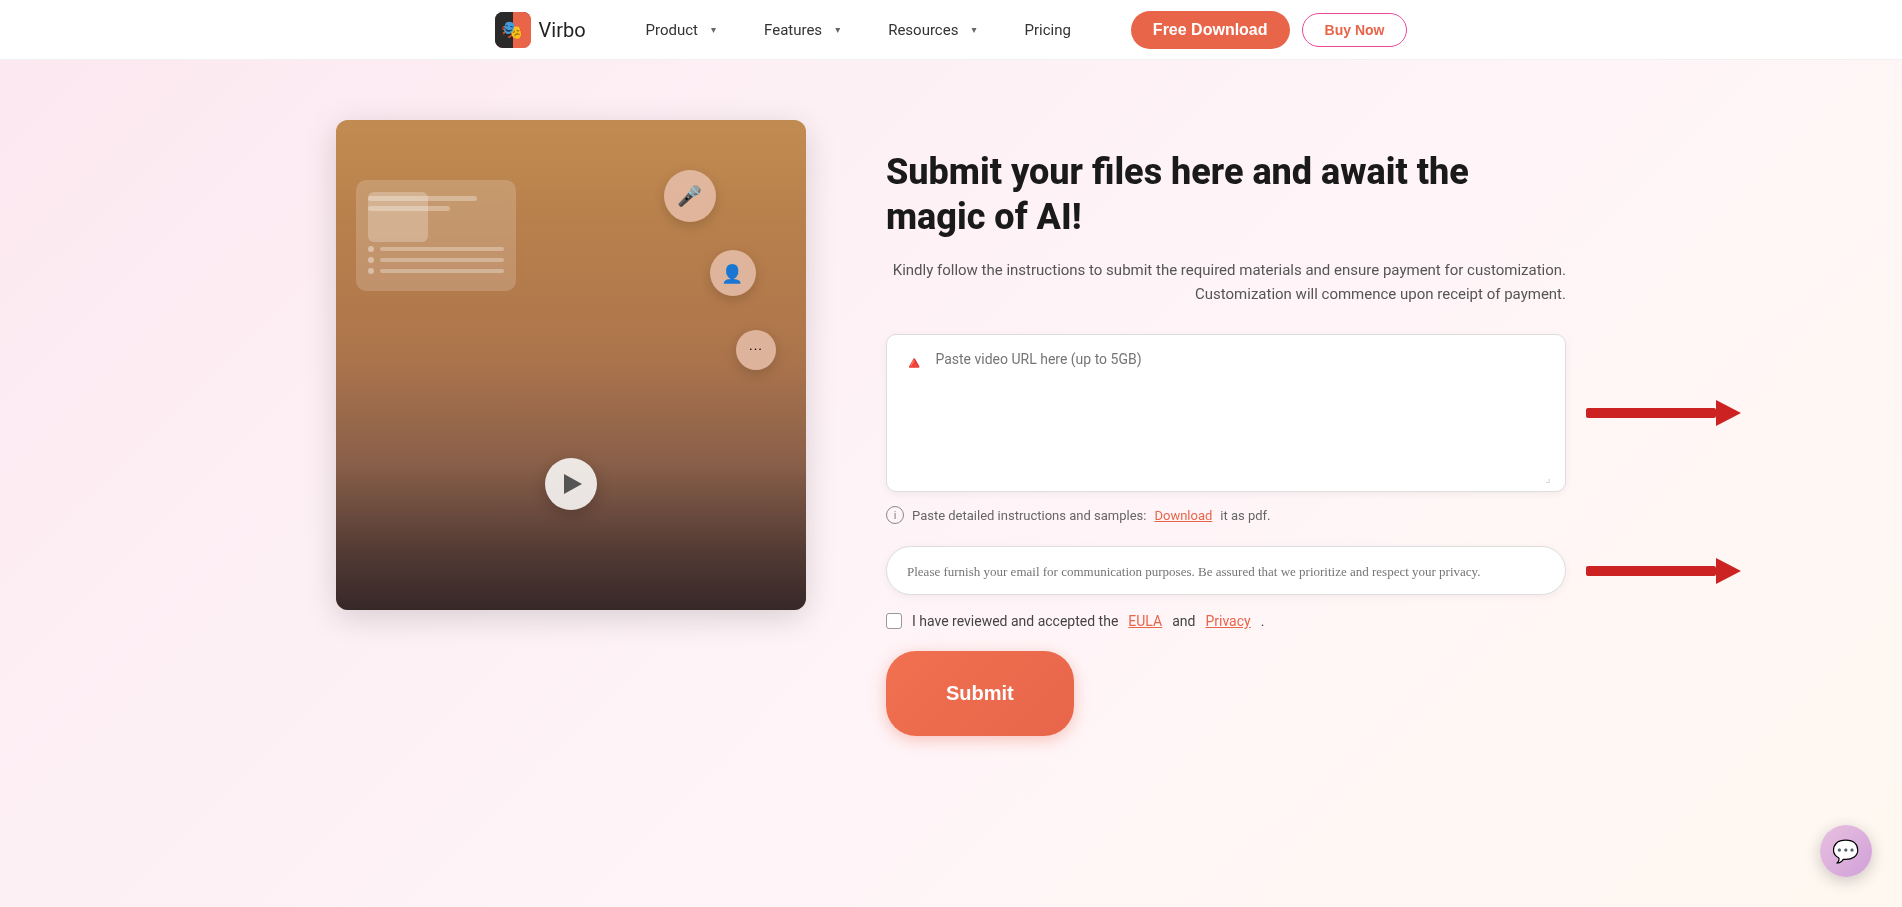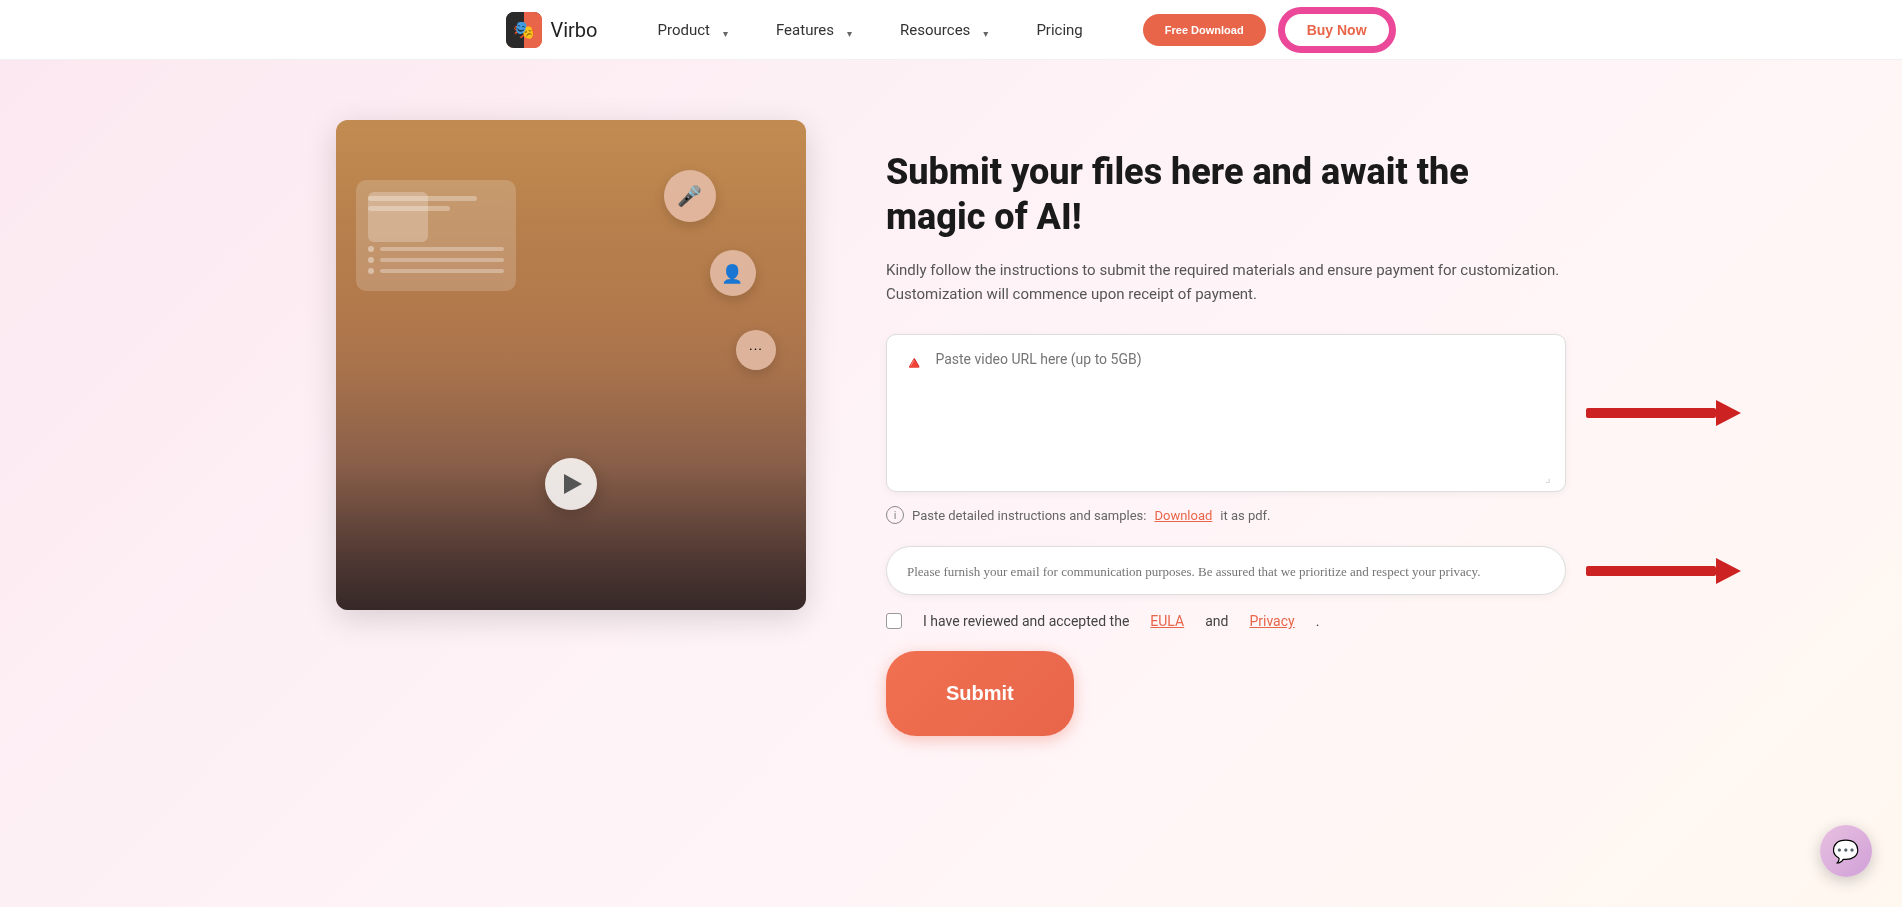--- a/index.html
+++ b/index.html
@@ -67,21 +67,21 @@
       z-index: 2;
       font-size: 18px;
     }
     .logo-text {
       font-size: 20px;
       font-weight: 400;
       color: #222;
     }
     .nav-item {
       display: flex;
-      align-items: flex-end;
+      align-items: center;
       gap: 13px;
       font-size: 15px;
       color: #333;
       cursor: pointer;
       padding: 4px 8px;
       border-radius: 4px;
       white-space: nowrap;
     }
     .nav-chevron {
       font-size: 10px;
@@ -92,29 +92,29 @@
       align-items: center;
       gap: 12px;
       margin-left: 20px;
     }
     .btn-free-download {
       background: #e8654a;
       color: white;
       border: none;
       border-radius: 24px;
       padding: 10px 22px;
-      font-size: 11px;
+      font-size: 16px;
       font-weight: 600;
       cursor: pointer;
       white-space: nowrap;
     }
     .btn-buy-now {
       background: #fff;
       color: #e8654a;
-      border: 7px solid #ec4899;
+      border: 1px solid #ec4899;
       border-radius: 24px;
       padding: 8px 22px;
       font-size: 14px;
       font-weight: 600;
       cursor: pointer;
       white-space: nowrap;
     }
 
     
     .main-content {
@@ -277,20 +277,21 @@
       font-weight: 800;
       color: #1a1a1a;
       line-height: 1.25;
       margin-bottom: 18px;
     }
     .form-subtitle {
       font-size: 15px;
       color: #555;
       line-height: 1.6;
       margin-bottom: 28px;
+      text-align: right;
     }
 
     
     .url-input-wrapper {
       position: relative;
       background: #fff;
       border: 1px solid #ddd;
       border-radius: 10px;
       padding: 16px 16px 60px 16px;
       margin-bottom: 14px;
@@ -372,21 +373,21 @@
       font-size: 13px;
       color: #aaa;
       background: transparent;
       font-family: Liberation Serif, serif;
     }
 
     
     .checkbox-row {
       display: flex;
       align-items: center;
-      gap: 21px;
+      gap: 10px;
       margin-bottom: 22px;
       font-size: 14px;
       color: #444;
     }
     .checkbox-input {
       width: 16px;
       height: 16px;
       border: 1.5px solid #999;
       border-radius: 3px;
       cursor: pointer;

